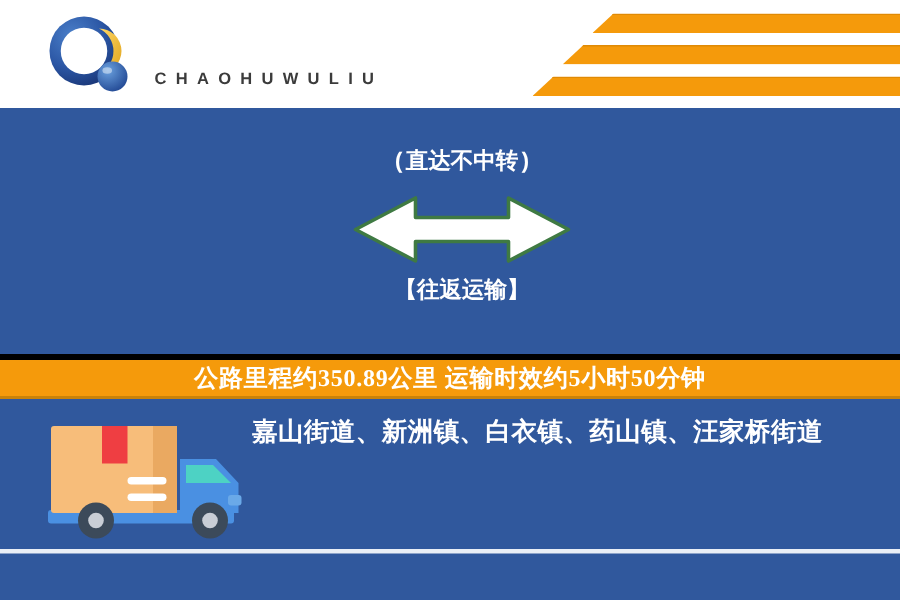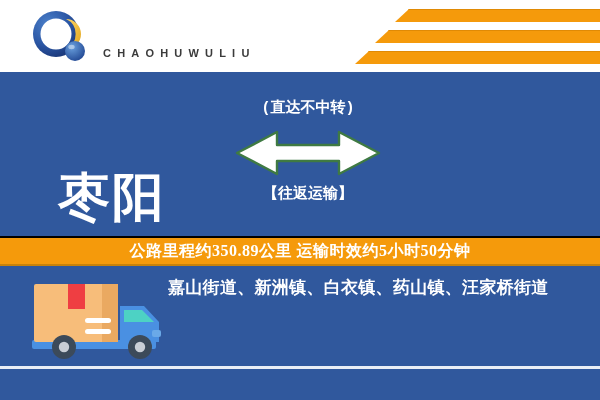--- a/index.html
+++ b/index.html
@@ -95,21 +95,21 @@
   }
   .arrow-note.top{position:absolute;left:0;top:0;width:152px;}
   .arrow-note.bottom{position:absolute;left:0;top:86px;width:152px;}
   .arrow-svg{position:absolute;left:0;top:26px;}
 
   
   .infobar{
     position:absolute;left:0;top:236px;
     width:600px;height:30px;
     background:#f59a0b;
-    border-top:2px solid #000000;
+    border-top:4px solid #000000;
     border-bottom:2px solid #c8820a;
     box-sizing:border-box;
     display:flex;align-items:center;justify-content:center;
   }
   .infobar-text{
     font-family:"Liberation Serif","DejaVu Serif",serif;
     font-weight:bold;
     font-size:16px;
     color:#ffffff;
     white-space:nowrap;
@@ -175,21 +175,20 @@
 
     <div class="stripes">
       <div class="stripe s1"></div>
       <div class="stripe s2"></div>
       <div class="stripe s3"></div>
     </div>
   </div>
 
   <div class="route">
 
-    <div class="city origin">枣阳</div>
 
     <div class="arrow-wrap">
       <div class="arrow-note top">(直达不中转)</div>
 
       <div class="arrow-svg">
         <svg width="152" height="54" viewBox="0 0 152 54">
           <path d="M45 6 L45 19 L107 19 L107 6 L147 27 L107 48 L107 35 L45 35 L45 48 L5 27 Z" fill="#ffffff" stroke="#3f7a43" stroke-width="2.4" stroke-linejoin="round"></path>
         </svg>
       </div>
 

